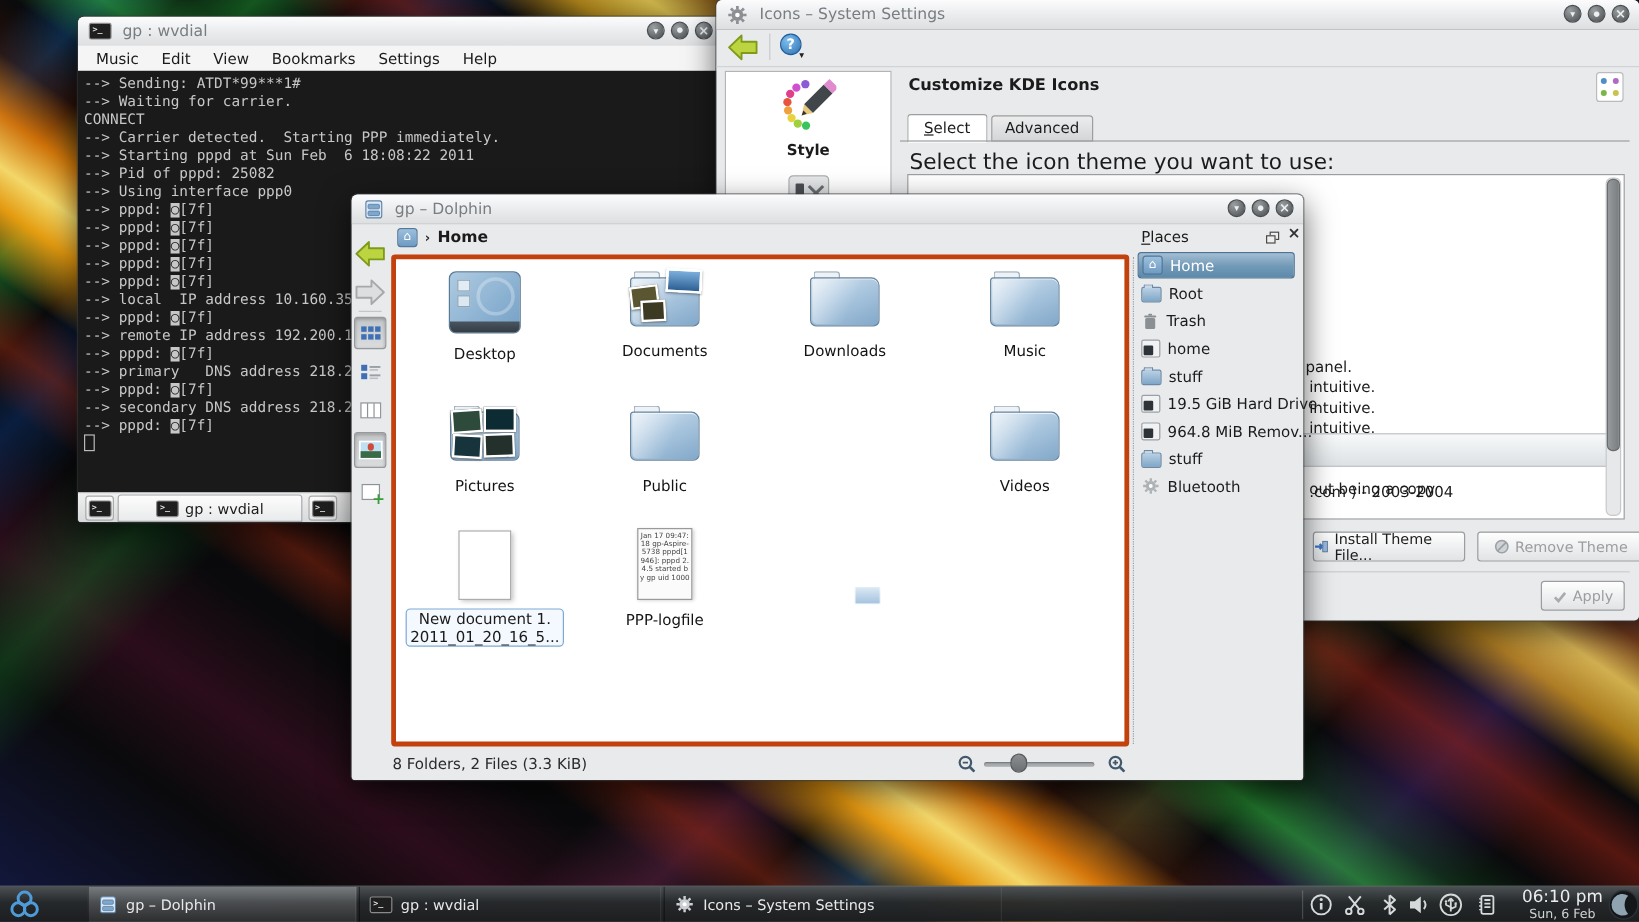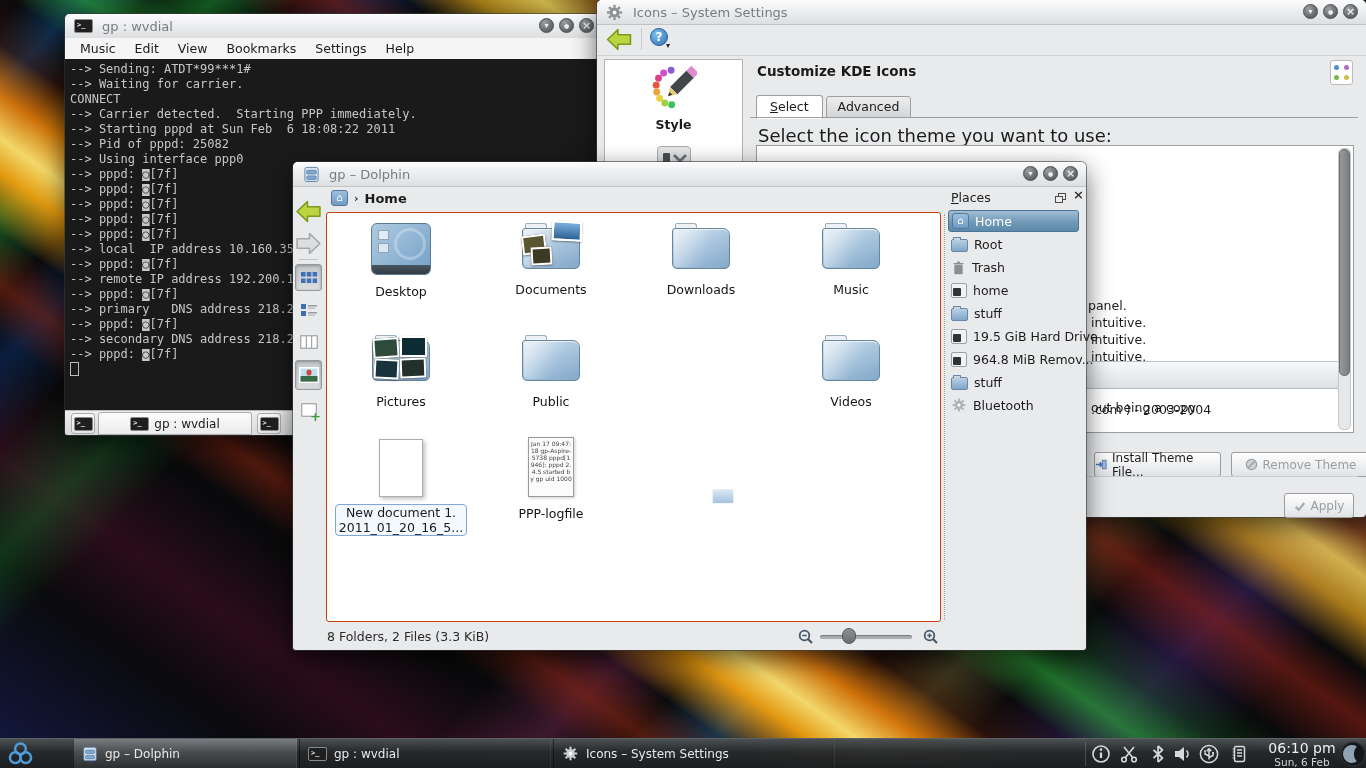--- a/index.html
+++ b/index.html
@@ -40,21 +40,21 @@
   .tabbar{position:absolute;left:0;right:0;bottom:0;height:24px;border-radius:0 0 3px 3px;
     background:linear-gradient(#f0f0f0,#d8d9da);border-top:1px solid #b7b9ba;}
   .tbtn{position:absolute;top:2px;width:22px;height:19px;border:1px solid #a9abad;border-radius:3px;
     background:linear-gradient(#fbfbfb,#e3e4e5);display:flex;align-items:center;justify-content:center;}
   .ttab{position:absolute;left:33px;top:1px;width:152px;height:21px;border:1px solid #a9abad;
     border-radius:3px 3px 0 0;background:linear-gradient(#fdfdfd,#e9eaeb);display:flex;
     align-items:center;justify-content:center;gap:5px;font-size:12px;}
   
   .btn{position:absolute;display:flex;align-items:center;justify-content:center;gap:5px;
     background:linear-gradient(#fefefe,#e1e3e5);border:1px solid #9b9da0;border-radius:3px;
-    font-size:12px;color:#1c1c1c;box-sizing:border-box;margin-top:9px;}
+    font-size:12px;color:#1c1c1c;box-sizing:border-box;}
   .btn.disabled{color:#9b9da0;}
   
   .vbtn{position:absolute;left:2px;width:27px;height:27px;border-radius:3px;display:flex;
     align-items:center;justify-content:center;box-sizing:border-box;}
   .vbtn.pressed{background:linear-gradient(#c4c7c9,#dadcde);border:1px solid #96989a;
     box-shadow:inset 0 1px 3px rgba(0,0,0,.28);}
   .icell{position:absolute;width:150px;text-align:center;}
   .ilabel{font-size:12.5px;color:#141414;margin-top:13px;line-height:15px;}
   .folder{position:relative;width:58px;height:46px;margin:0 auto;}
   .ftab{position:absolute;left:3px;top:0;width:20px;height:8px;background:#edf2f6;
@@ -396,21 +396,21 @@
         </svg>
     </div>
     <div class="vbtn" style="top:234px">
       <svg width="16" height="14" viewBox="0 0 16 14">
         <rect x="0.8" y="0.8" width="14.4" height="12.4" fill="#fff" stroke="#8f9397"></rect>
         </svg>
       <span style="position:absolute;right:1px;bottom:0;color:#3a9c3a;font-weight:700;font-size:13px;line-height:12px">+</span>
     </div>
 
     <div style="position:absolute;left:33px;top:50px;width:615px;height:410px;background:#fff;
-         border:1px solid #c2410c;border-radius:3px;box-sizing:border-box;overflow:hidden;">
+         border:4px solid #c2410c;border-radius:3px;box-sizing:border-box;overflow:hidden;">
 
       <div class="icell" style="left:-1px;top:10px">
         <div style="position:relative;width:58px;height:50px;margin:0 auto;border-radius:6px;
              background:linear-gradient(135deg,#aecbe2,#74a0c6);border:1px solid #5a7a96;">
           <span style="position:absolute;right:4px;top:4px;width:26px;height:26px;border-radius:50%;border:3px solid rgba(255,255,255,.28)"></span>
           <span style="position:absolute;left:6px;top:6px;width:9px;height:8px;background:#e2ecf4;border:1px solid #8fa5b5"></span>
           <span style="position:absolute;left:6px;top:19px;width:9px;height:8px;background:#dce8f1;border:1px solid #8fa5b5"></span>
           <span style="position:absolute;left:0;right:0;bottom:0;height:9px;border-radius:0 0 5px 5px;background:linear-gradient(#4a5560,#333c44)"></span>
         </div>
         <div class="ilabel" style="margin-top:9px">Desktop</div>

